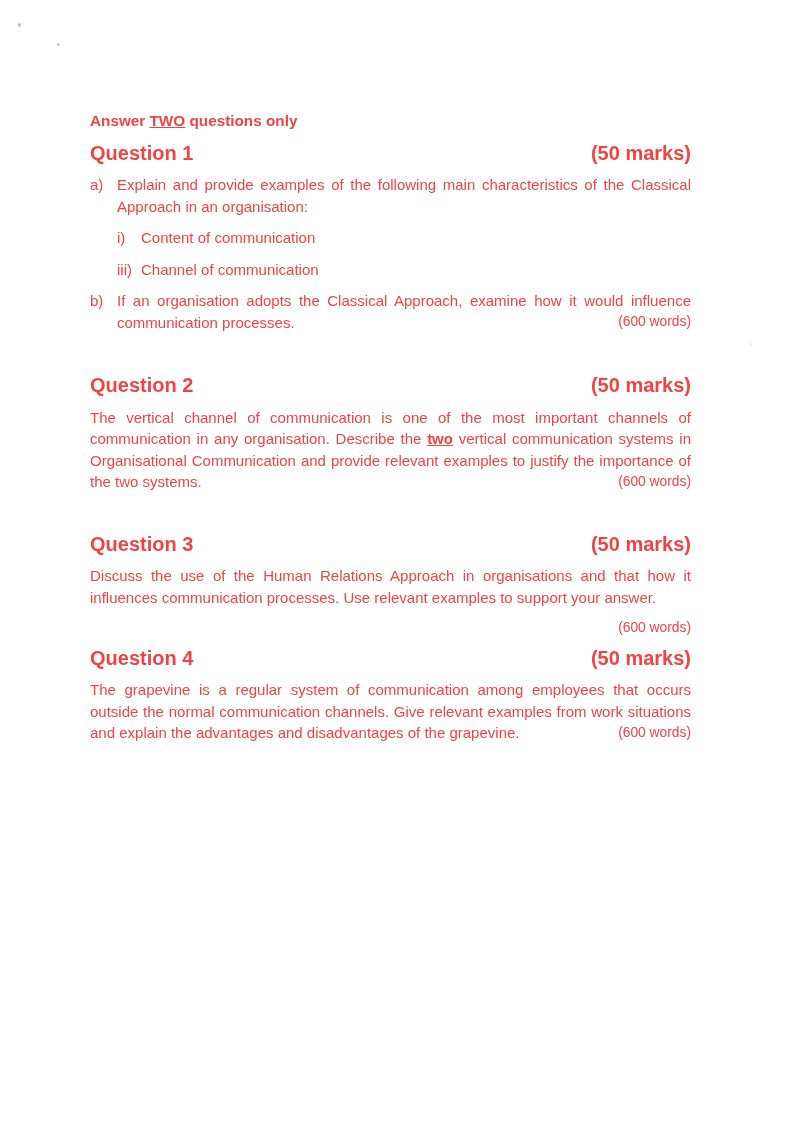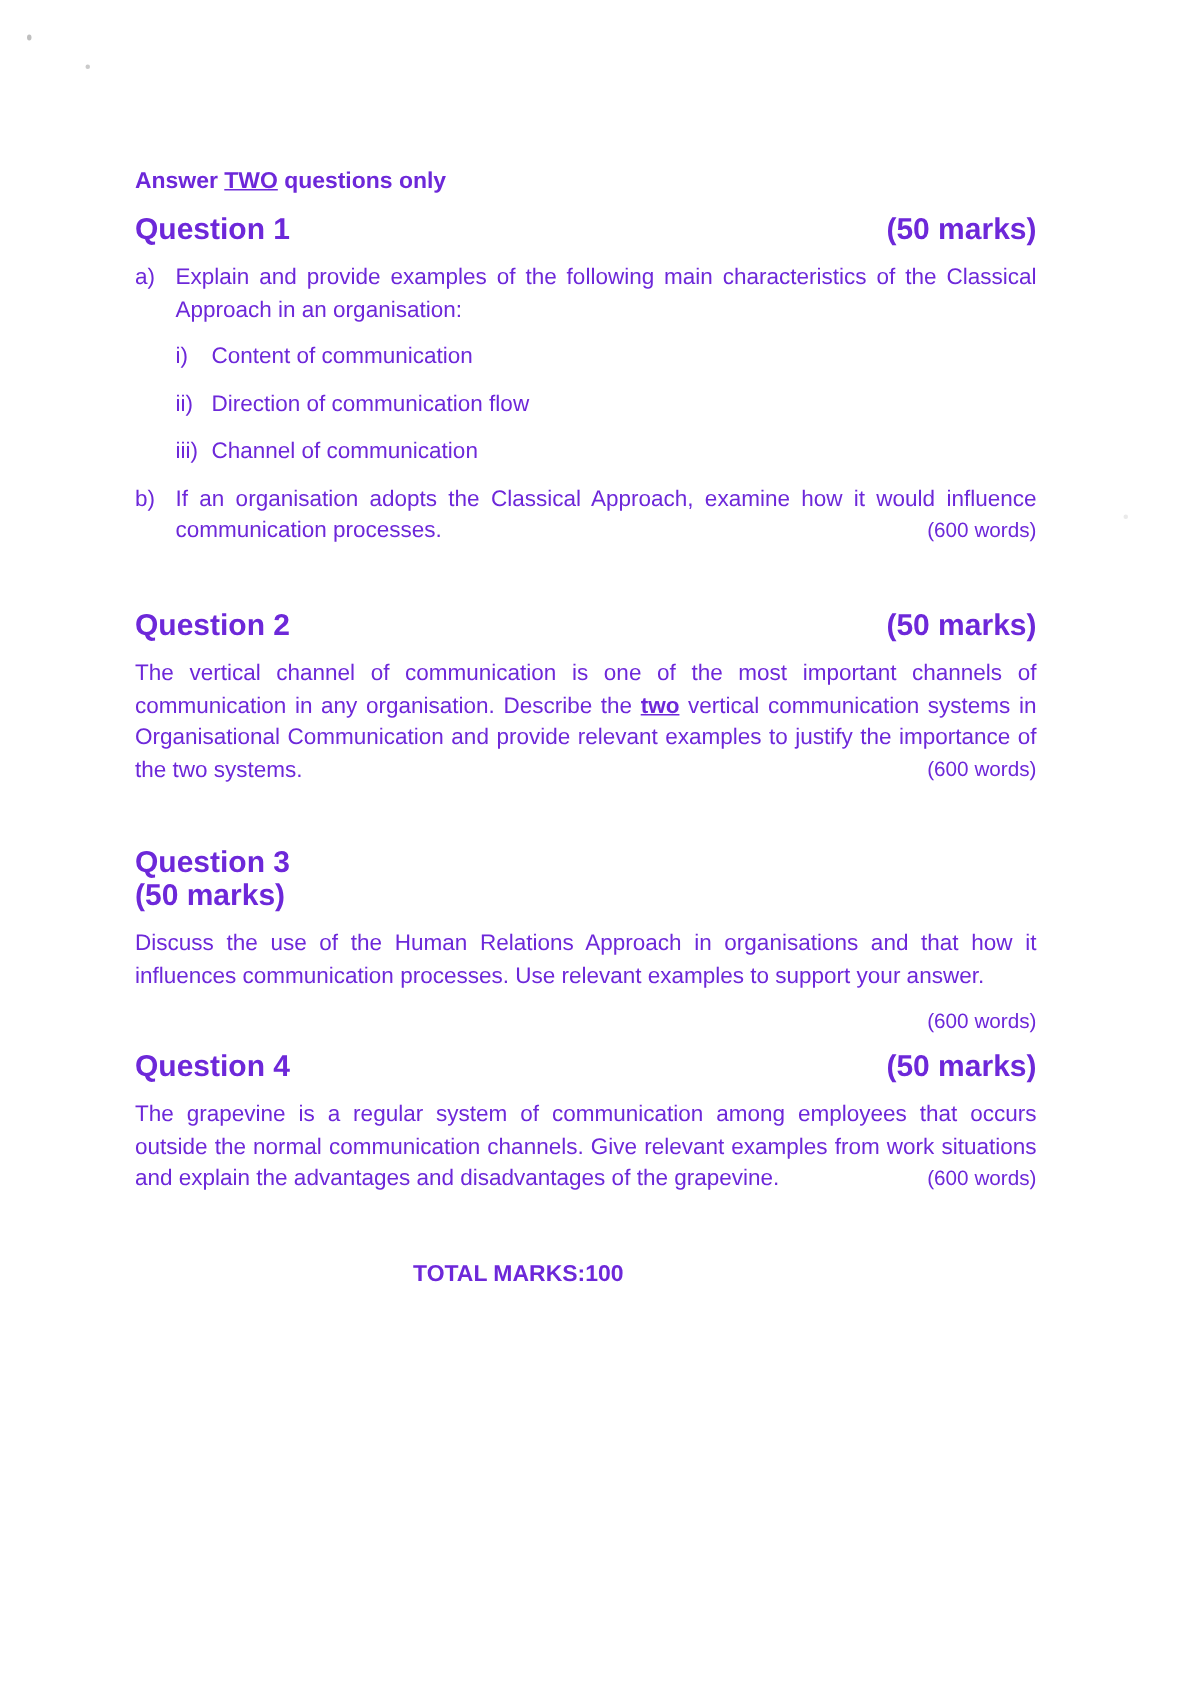--- a/index.html
+++ b/index.html
@@ -6,21 +6,21 @@
     margin: 0;
     padding: 0;
     background: #ffffff;
   }
   .page {
     position: relative;
     width: 794px;
     height: 1122px;
     background: #ffffff;
     font-family: "Liberation Sans", "DejaVu Sans", sans-serif;
-    color: #6d28d9;
+    color: #ef4444;
     overflow: hidden;
   }
   .content {
     position: absolute;
     left: 90px;
     top: 110px;
     width: 601px;
     font-size: 15px;
     line-height: 21.5px;
   }
@@ -33,21 +33,21 @@
   .u { text-decoration: underline; }
   .b { font-weight: bold; }
 
   .q-header {
     display: flex;
     justify-content: space-between;
     font-weight: bold;
     font-size: 20px;
   }
   .mt-sec  { margin-top: 42px !important; }
-  .mt-sec2 { margin-top: 41px !important; flex-direction: column; }
+  .mt-sec2 { margin-top: 41px !important; }
   .mt-par  { margin-top: 10px !important; }
   .mt-q1   { margin-top: 11px !important; }
   .mt-sm   { margin-top: 9px !important; text-align: right; }
 
   .just { text-align: justify; }
 
   .part {
     position: relative;
     padding-left: 27px;
   }
@@ -116,24 +116,20 @@
       <div class="part mt-par">
         <span class="part-marker">a)</span>
         <p class="just">Explain and provide examples of the following main characteristics of the Classical Approach in an organisation:</p>
       </div>
 
       <div class="subitem mt-par">
         <span class="subitem-marker">i)</span>
         <p>Content of communication</p>
       </div>
       <div class="subitem mt-par">
-        <span class="subitem-marker">ii)</span>
-        <p>Direction of communication flow</p>
-      </div>
-      <div class="subitem mt-par">
         <span class="subitem-marker">iii)</span>
         <p>Channel of communication</p>
       </div>
 
       <div class="part mt-par">
         <span class="part-marker">b)</span>
         <p class="just">If an organisation adopts the Classical Approach, examine how it would influence communication processes.</p>
         <span class="words-abs">(600 words)</span>
       </div>
     </div>
@@ -162,16 +158,15 @@
       <div class="q-header mt-sm">
         <span>Question 4</span>
         <span>(50 marks)</span>
       </div>
       <div class="qbody mt-par">
         <p class="just">The grapevine is a regular system of communication among employees that occurs outside the normal communication channels. Give relevant examples from work situations and explain the advantages and disadvantages of the grapevine.</p>
         <span class="words-abs">(600 words)</span>
       </div>
     </div>
 
-    <p class="footer-line f-total mt-sec">TOTAL MARKS:100</p>
 
   </div>
 </div>
 
 </body></html>

